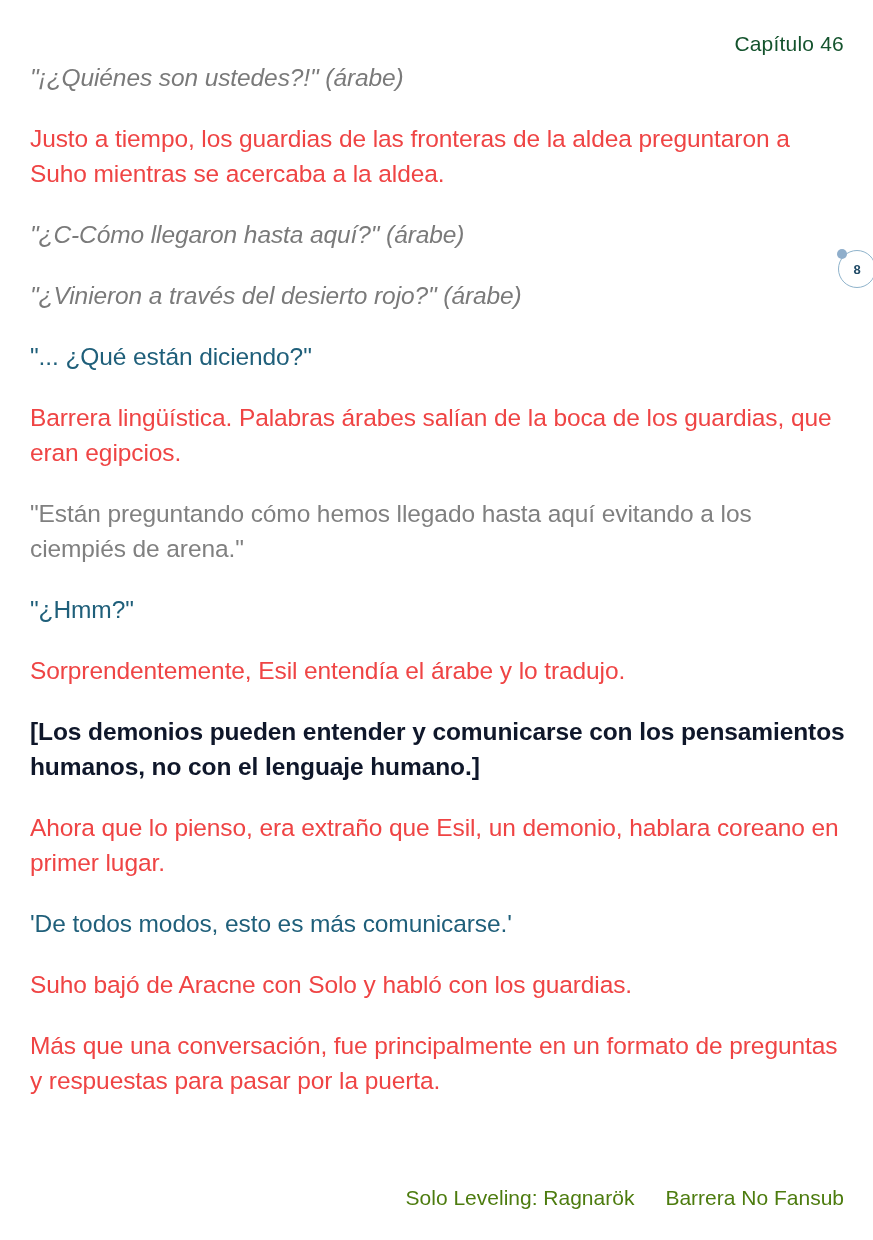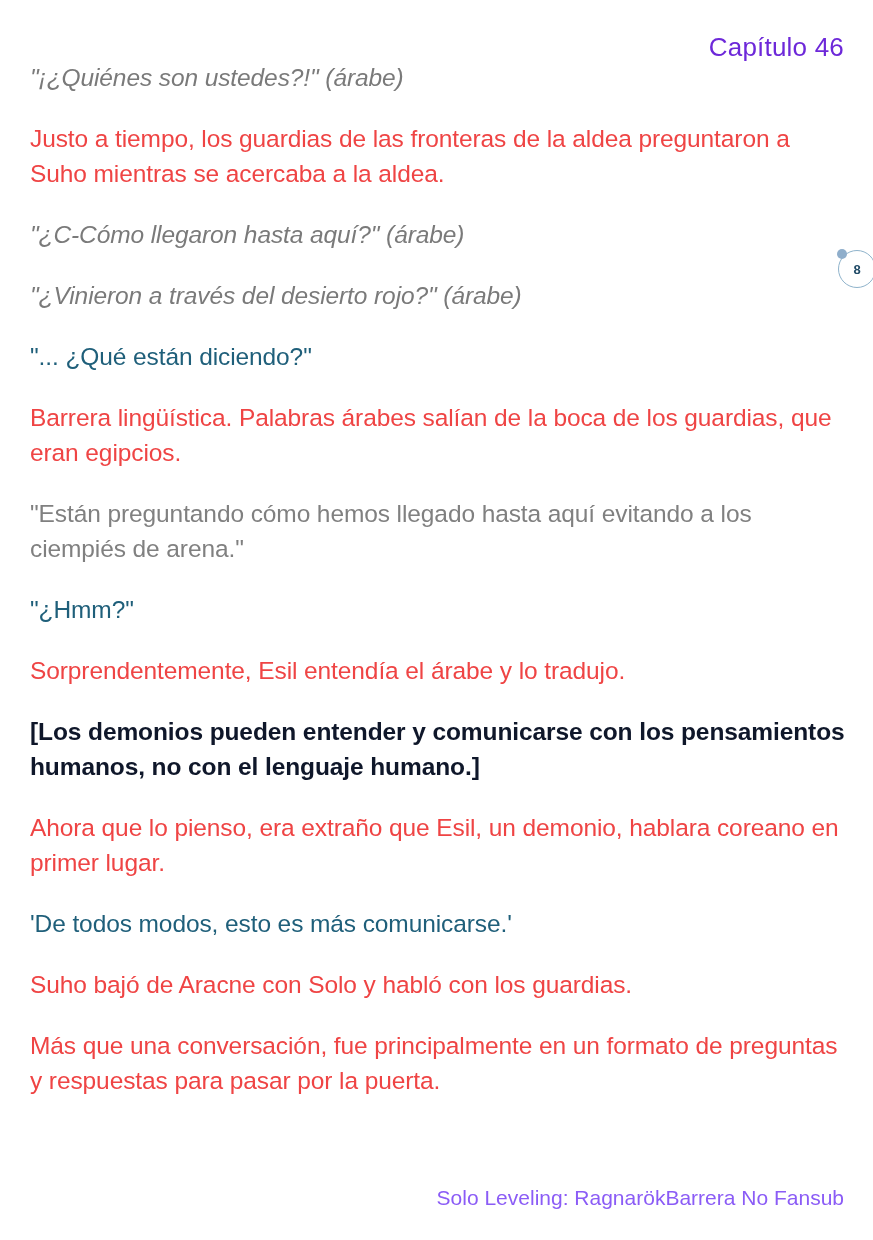--- a/index.html
+++ b/index.html
@@ -11,22 +11,22 @@
       width: 873px;
       height: 1240px;
       position: relative;
       overflow: hidden;
       font-family: "Liberation Sans", "DejaVu Sans", sans-serif;
     }
     .header-chapter {
       position: absolute;
       top: 32px;
       right: 29px;
-      font-size: 26px;
-      color: #6d28d9;
+      font-size: 21px;
+      color: #14532d;
       letter-spacing: 0.2px;
     }
     .content {
       position: absolute;
       top: 60px;
       left: 30px;
       width: 815px;
     }
     .para {
       font-size: 24.5px;
@@ -73,22 +73,23 @@
       width: 10px;
       height: 10px;
       border-radius: 50%;
       background: #8faecb;
     }
     .footer {
       position: absolute;
       bottom: 30px;
       right: 29px;
       font-size: 21px;
-      color: #8b5cf6;
+      color: #4d7c0f;
       display: flex;
+      gap: 31px;
     }
   </style>
 </head>
 <body>
 
 <div class="header-chapter">Capítulo 46</div>
 
 <div class="page-badge">
   <span class="dot"></span>
   <span>8</span>

